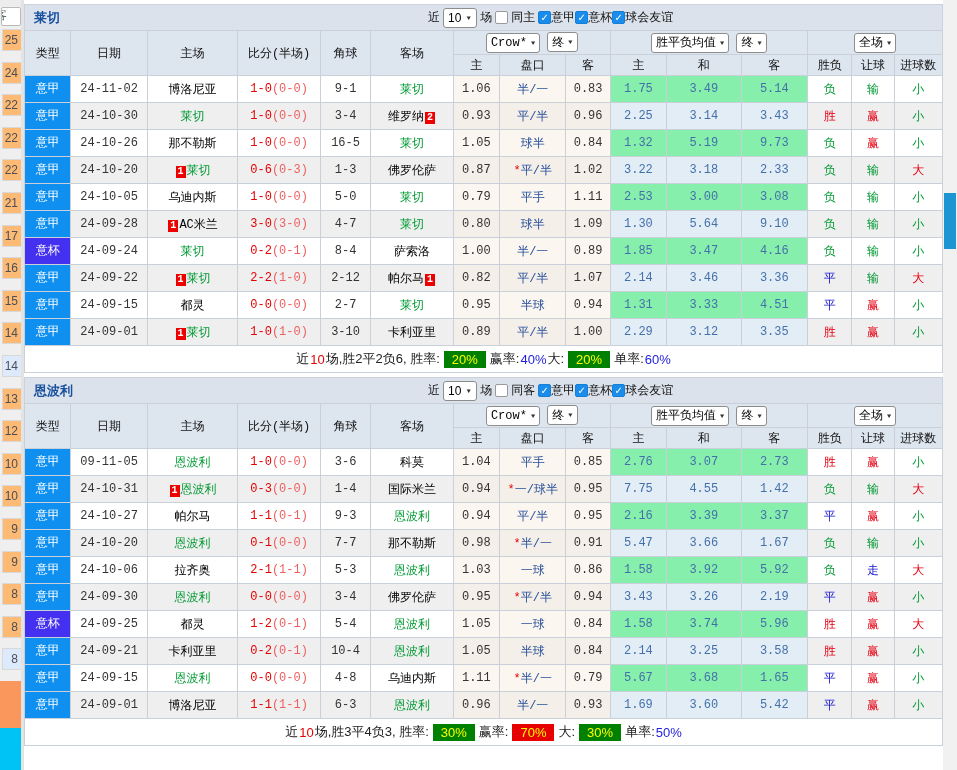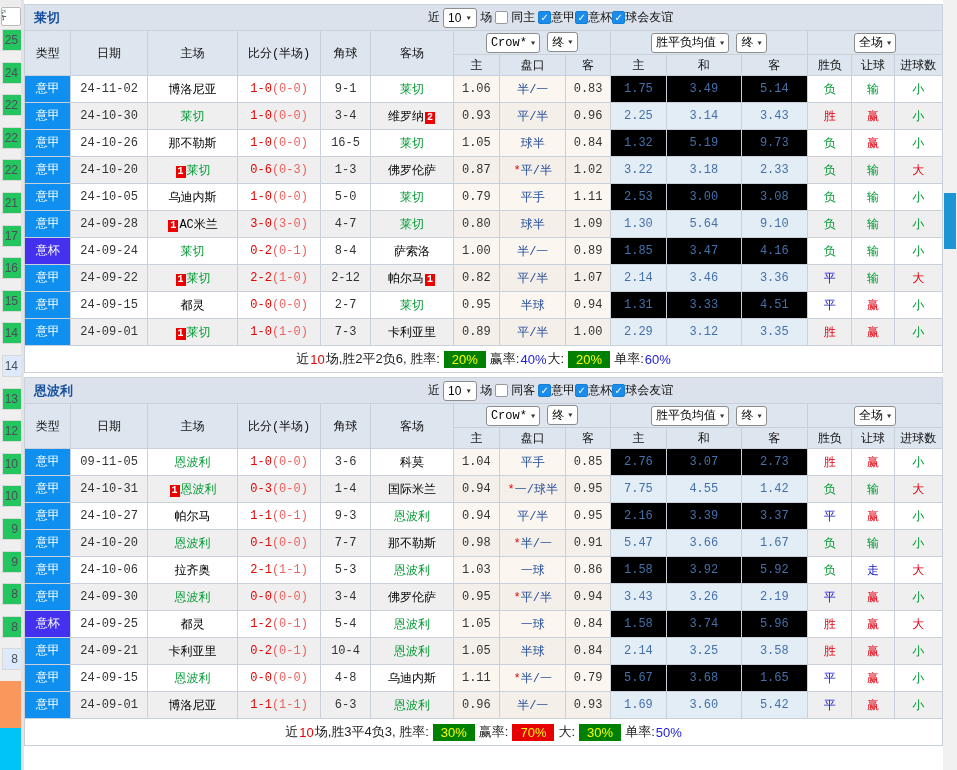--- a/index.html
+++ b/index.html
@@ -4,21 +4,21 @@
 <style>
   html,body{margin:0;padding:0;background:#f1f1f1;}
   .screen{position:relative;width:957px;height:770px;overflow:hidden;background:#fff;
     font-family:"Liberation Sans","DejaVu Sans",sans-serif;display:flex;}
   
   .left-strip{flex:0 0 24px;width:24px;background:#efefef;border-right:3px solid #e3e3e3;box-sizing:border-box;overflow:hidden;}
   .ls-topgap{height:6px;background:#ececec;}
   .ls-inputbox{height:17px;background:#fff;border:1px solid #b9b9b9;border-radius:2px;margin:1px 0 3px 1px;
     overflow:hidden;font-size:12px;line-height:15px;color:#566;white-space:nowrap;}
   .ls-inputbox span{display:inline-block;margin-left:-7px;}
-  .ls-cell{height:20px;line-height:20px;margin:0 0 10.6px 2px;background:#22c55e;border:1px solid #d9d9d9;border-right:none;
+  .ls-cell{height:20px;line-height:20px;margin:0 0 10.6px 2px;background:#fdba74;border:1px solid #d9d9d9;border-right:none;
     text-align:right;padding-right:3px;font-size:12px;color:#4a4f58;}
   .ls-cell.hl{background:#dceafb;}
   .ls-block{width:100%;}
   
   .main{flex:1;min-width:0;background:#fff;display:flex;flex-direction:column;}
   .title-bar{height:26px;flex:0 0 26px;background:#1e95d3;border-top:2px solid #dac56e;
     display:flex;align-items:center;justify-content:center;gap:5px;color:#fff;font-size:12px;}
   .title-bar .title{font-weight:bold;font-size:14px;letter-spacing:1px;}
   .radio{width:10px;height:10px;border-radius:50%;border:1px solid #fff;display:inline-block;box-sizing:border-box;}
   .radio.sel{background:#fff;}
@@ -38,21 +38,21 @@
   
   table.grid{width:100%;border-collapse:collapse;table-layout:fixed;font-family:Liberation Mono, monospace;}
   .grid th,.grid td{border:1px solid #c9d0da;text-align:center;font-size:12px;padding:0;overflow:hidden;white-space:nowrap;}
   .grid thead th{background:#dde5ef;font-weight:normal;color:#111;}
   .grid tr.h1 th{height:23px;}
   .grid tr.h2 th{height:20px;}
   .grid tbody td{height:26px;color:#333;background:#fff;}
   .grid tr.even td{background:#efefef;}
   .grid td.c-odds{background:#fbf6ef;color:#333;}
   .grid tr.even td.c-odds{background:#f4efe8;}
-  .grid td.c-mean{background:#000000;color:#4470aa;}
+  .grid td.c-mean{background:#86efac;color:#4470aa;}
   .grid tr.even td.c-mean{background:#e2edf6;}
   .grid td.c-type{padding:0;}
   .lg{height:26px;line-height:26px;color:#fff;font-size:12px;}
   .tm{color:#000;}
   .tm.focus{color:#009933;}
   .card{display:inline-block;background:#ec0000;color:#fff;font-size:10px;line-height:12px;padding:0 2px;margin:0 1px;font-weight:bold;}
   .score-full{color:#e60000;}
   .score-half{color:#ee6060;}
   .handicap{color:#28509c;}
   .star{color:#e60000;}
@@ -363,21 +363,21 @@
                 <td style="color: rgb(230, 0, 18);">赢</td>
                 <td style="color: rgb(0, 153, 51);">小</td>
               </tr>
               <tr class="even">
                 <td class="c-type">
                   <div class="lg" style="background: rgb(15, 144, 240);">意甲</div>
                 </td>
                 <td>24-09-01</td>
                 <td><span class="card">1</span><span class="tm focus">莱切</span></td>
                 <td><span class="score-full">1-0</span><span class="score-half">(1-0)</span></td>
-                <td>7-3</td>
+                <td>3-10</td>
                 <td><span class="tm">卡利亚里</span></td>
                 <td class="c-odds">0.89</td>
                 <td class="c-odds"><span class="handicap">平/半</span></td>
                 <td class="c-odds">1.00</td>
                 <td class="c-mean">2.29</td>
                 <td class="c-mean">3.12</td>
                 <td class="c-mean">3.35</td>
                 <td style="color: rgb(230, 0, 18);">胜</td>
                 <td style="color: rgb(230, 0, 18);">赢</td>
                 <td style="color: rgb(0, 153, 51);">小</td>

